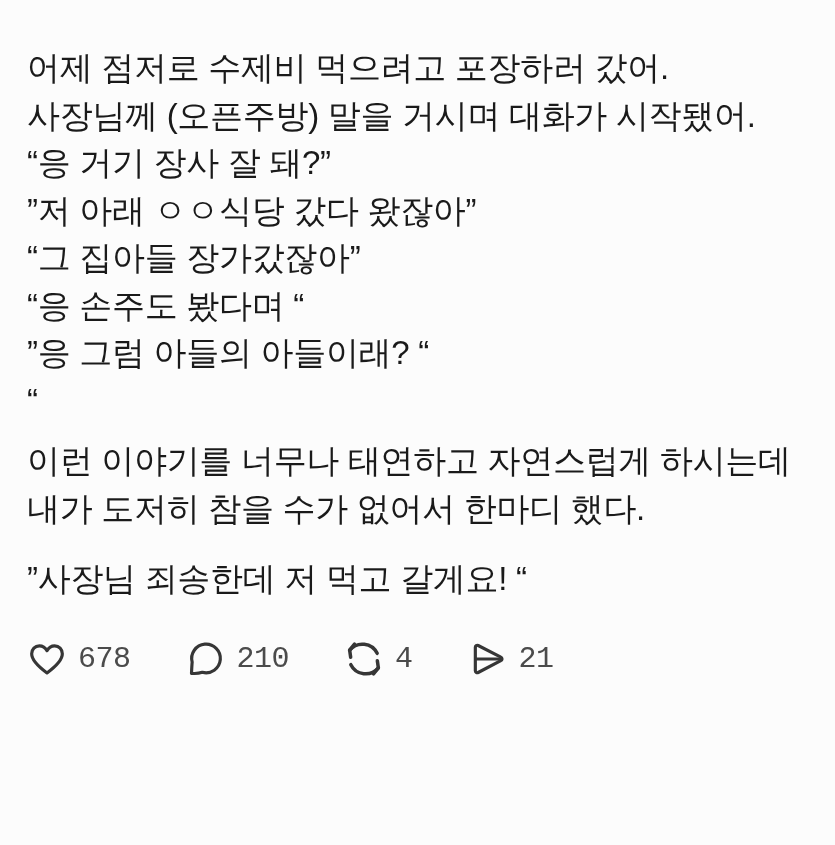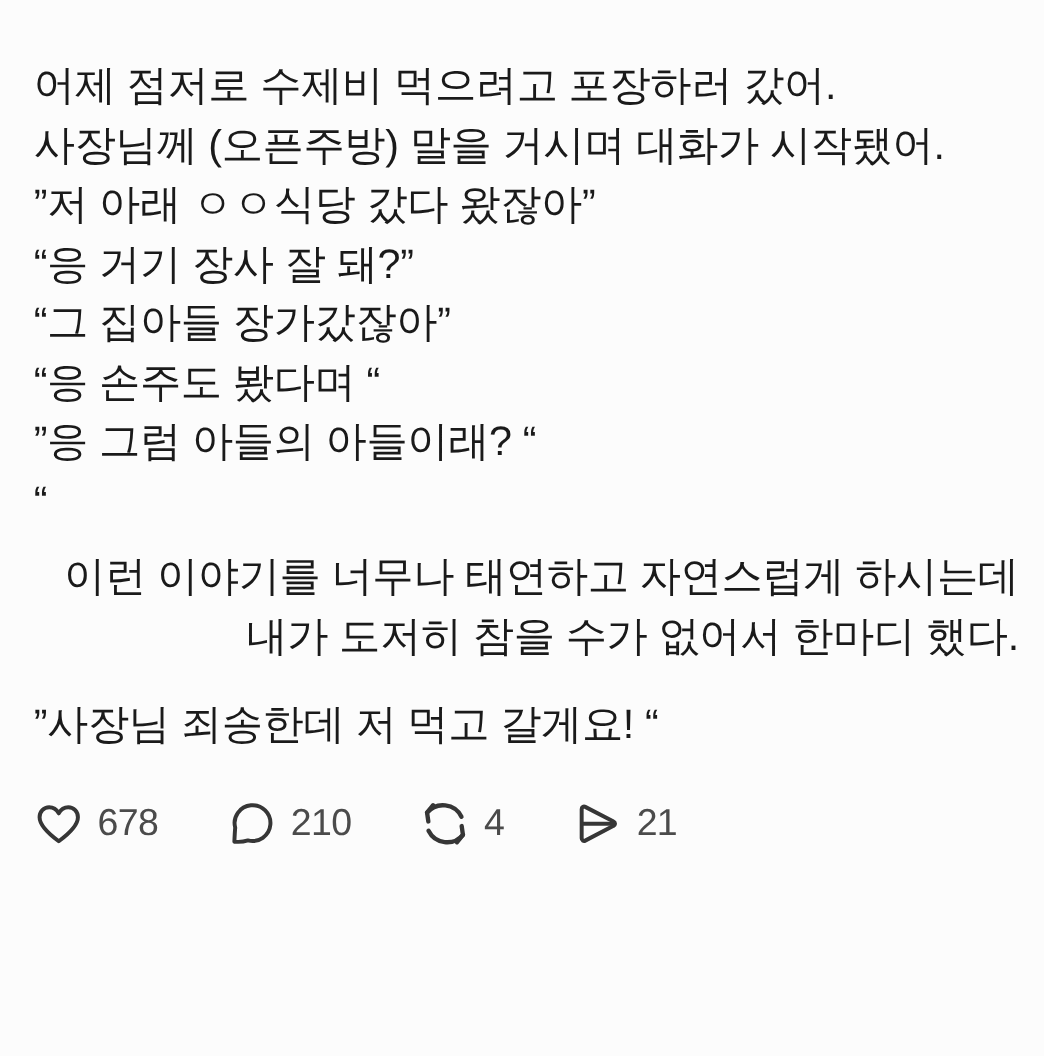--- a/index.html
+++ b/index.html
@@ -8,53 +8,53 @@
   *{box-sizing:border-box;margin:0;padding:0;}
   html,body{width:835px;height:845px;overflow:hidden;}
   body{
     background:var(--bg);
     font-family:"Liberation Sans","DejaVu Sans",sans-serif;
     color:var(--text);
   }
   .page{width:835px;height:845px;padding:4px 20px 0 27px;}
   .post-text{font-size:33px;letter-spacing:-0.3px;font-weight:400;margin-top:40px;}
   .line{line-height:47.5px;white-space:pre;}
-  .para-2{margin-top:13px;text-align:right;}
+  .para-2{margin-top:13px;}
   .para-3{margin-top:23px;}
   .actions{
     margin-top:36px;
     display:flex;align-items:center;column-gap:55px;
   }
   .action{
     display:flex;align-items:center;column-gap:11px;
     background:none;border:none;cursor:pointer;
     font-family:inherit;padding:0;
   }
   .action svg{width:40px;height:40px;display:block;}
   .action .stroke{
     fill:none;stroke:var(--icon);stroke-width:1.9;
     stroke-linecap:round;stroke-linejoin:round;
   }
   .action .stroke-b{stroke-width:2.1;}
   .count{
-    font-size:30px;color:var(--count);letter-spacing:-0.5px;line-height:40px;
+    font-size:30px;color:var(--count);letter-spacing:-0.5px;line-height:40px;font-family:Liberation Mono, monospace;
   }
 </style>
 </head>
 <body>
 
 <div class="page">
 
   <div class="post-text">
 
     <div class="para">
       <div class="line">어제 점저로 수제비 먹으려고 포장하러 갔어.</div>
       <div class="line">사장님께 (오픈주방) 말을 거시며 대화가 시작됐어.</div>
+      <div class="line">“응 거기 장사 잘 돼?”</div>
       <div class="line">”저 아래 ㅇㅇ식당 갔다 왔잖아”</div>
-      <div class="line">“응 거기 장사 잘 돼?”</div>
       <div class="line">“그 집아들 장가갔잖아”</div>
       <div class="line">“응 손주도 봤다며 “</div>
       <div class="line">”응 그럼 아들의 아들이래? “</div>
       <div class="line">“</div>
     </div>
 
     <div class="para para-2">
       <div class="line">이런 이야기를 너무나 태연하고 자연스럽게 하시는데</div>
       <div class="line">내가 도저히 참을 수가 없어서 한마디 했다.</div>
     </div>

